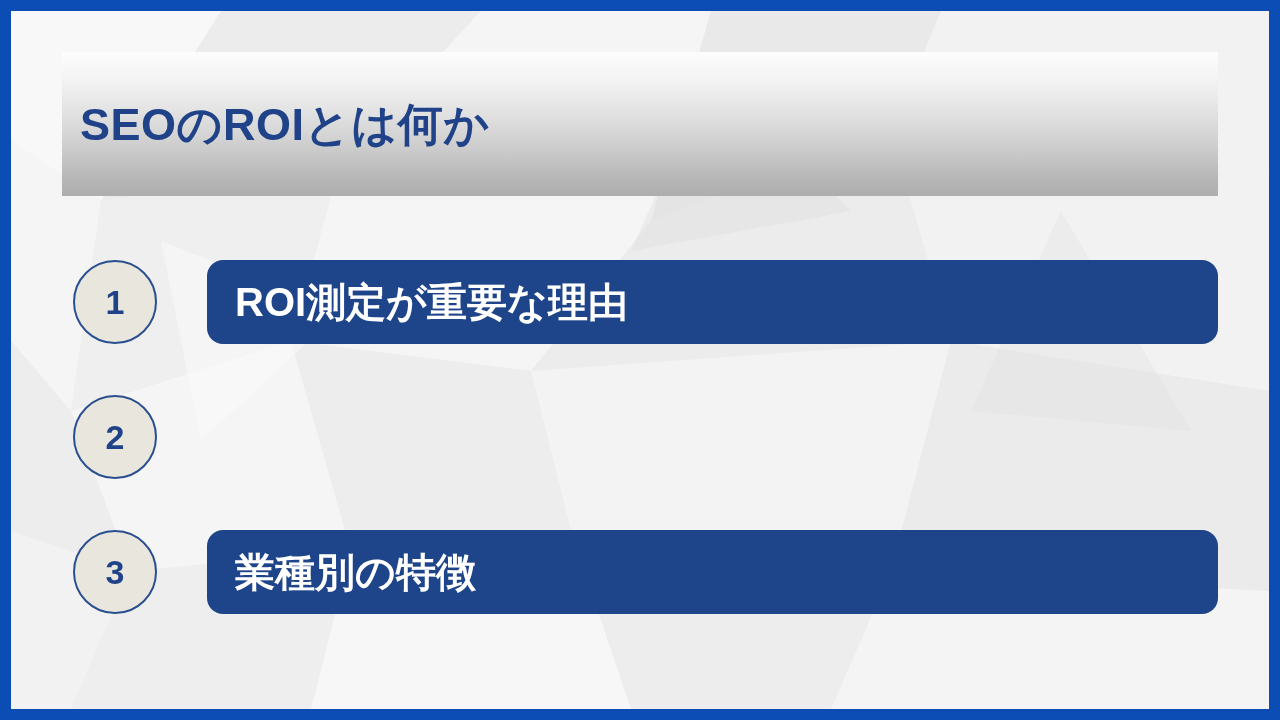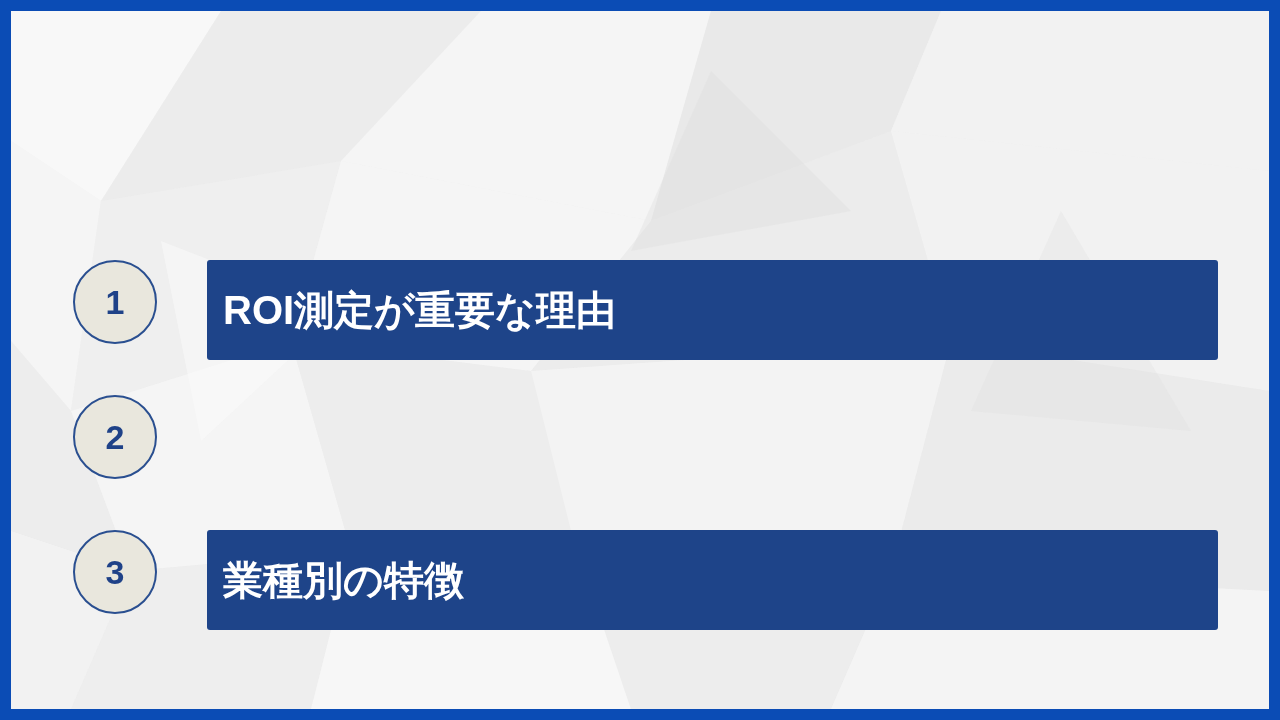--- a/index.html
+++ b/index.html
@@ -100,27 +100,27 @@
     font-weight: bold;
     color: #1f4288;
     line-height: 1;
   }
 
   .row-bar {
     position: absolute;
     left: 145px;               
     top: 0;
     width: 1011px;             
-    height: 100px;
+    height: 84px;
     background: #1e4489;
-    border-radius: 3px;
+    border-radius: 16px;
     display: flex;
     align-items: center;
     box-sizing: border-box;
-    padding-left: 16px;
+    padding-left: 28px;
   }
   .row-label {
     font-size: 40px;
     font-weight: bold;
     color: #ffffff;
     line-height: 1;
     white-space: nowrap;
   }
 </style>
 </head>
@@ -149,20 +149,23 @@
       <polygon points="0,520 120,560 60,698 0,698" fill="#f3f3f3" opacity="0.6"></polygon>
       <polygon points="120,560 340,540 300,698 60,698" fill="#ececec" opacity="0.5"></polygon>
       <polygon points="340,540 560,520 620,698 300,698" fill="#fafafa" opacity="0.65"></polygon>
       <polygon points="560,520 880,560 820,698 620,698" fill="#e9e9e9" opacity="0.5"></polygon>
       <polygon points="880,560 1258,580 1258,698 820,698" fill="#f6f6f6" opacity="0.6"></polygon>
       <polygon points="700,60 840,200 620,240" fill="#dedede" opacity="0.35"></polygon>
       <polygon points="1050,200 1180,420 960,400" fill="#dfdfdf" opacity="0.3"></polygon>
       <polygon points="150,230 330,300 190,430" fill="#fbfbfb" opacity="0.5"></polygon>
     </svg>
 
+    <div id="title-bar">
+      <span id="title-text">SEOのROIとは何か</span>
+    </div>
 
     <div id="row-1" class="agenda-row">
       <div class="row-number-circle">
         <span class="row-number">1</span>
       </div>
       <div class="row-bar">
         <span class="row-label">ROI測定が重要な理由</span>
       </div>
     </div>
 

